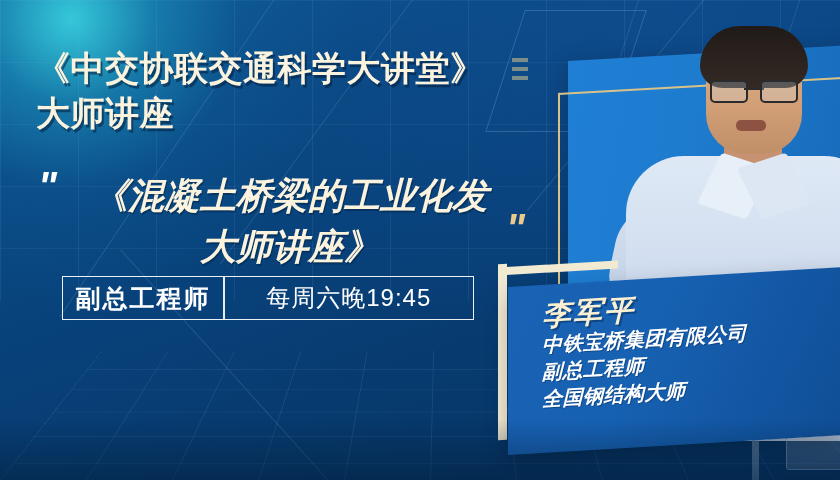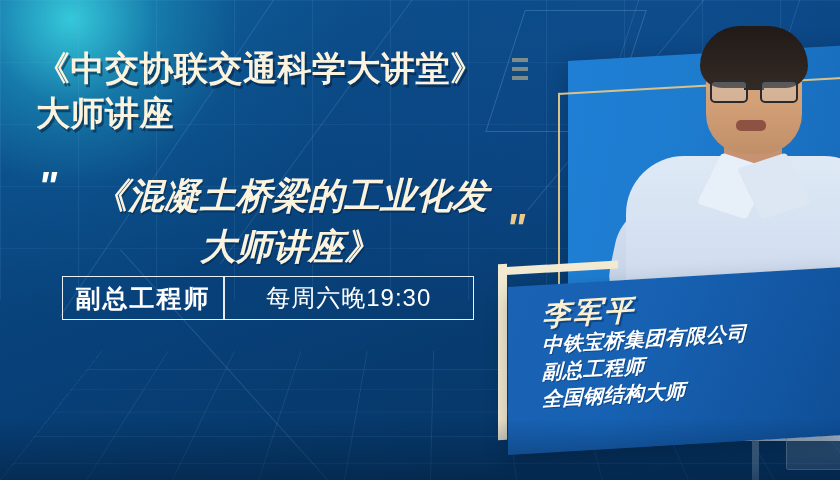--- a/index.html
+++ b/index.html
@@ -255,21 +255,21 @@
     <div class="subtitle">
       <span>《混凝土桥梁的工业化发</span><br>
       <span>大师讲座》</span>
     </div>
     <div class="qmark qclose">"</div>
   </div>
 
   <div class="info-box">
     <div class="info-left">副总工程师</div>
     <div class="info-sep"></div>
-    <div class="info-right">每周六晚19:30</div>
+    <div class="info-right">每周六晚19:45</div>
   </div>
 
 
   <div class="panel-gold-top"></div>
   <div class="panel-gold-edge"></div>
   <div class="speaker-panel"></div>
   <div class="speaker-inner">
     <div class="sp-name">李军平</div>
     <div class="sp-line">中铁宝桥集团有限公司</div>
     <div class="sp-line">副总工程师</div>

